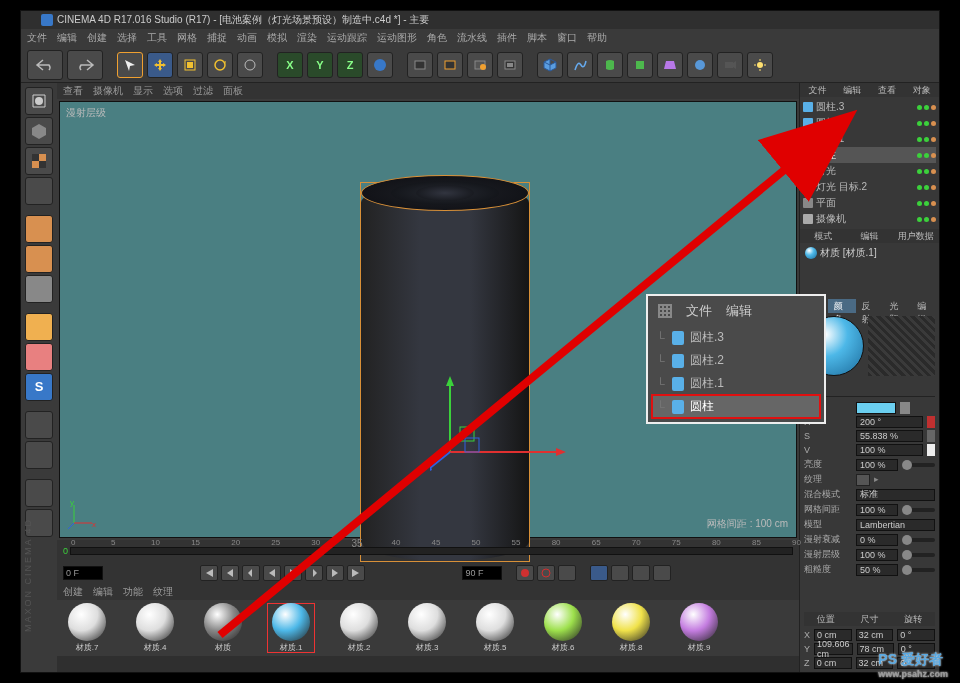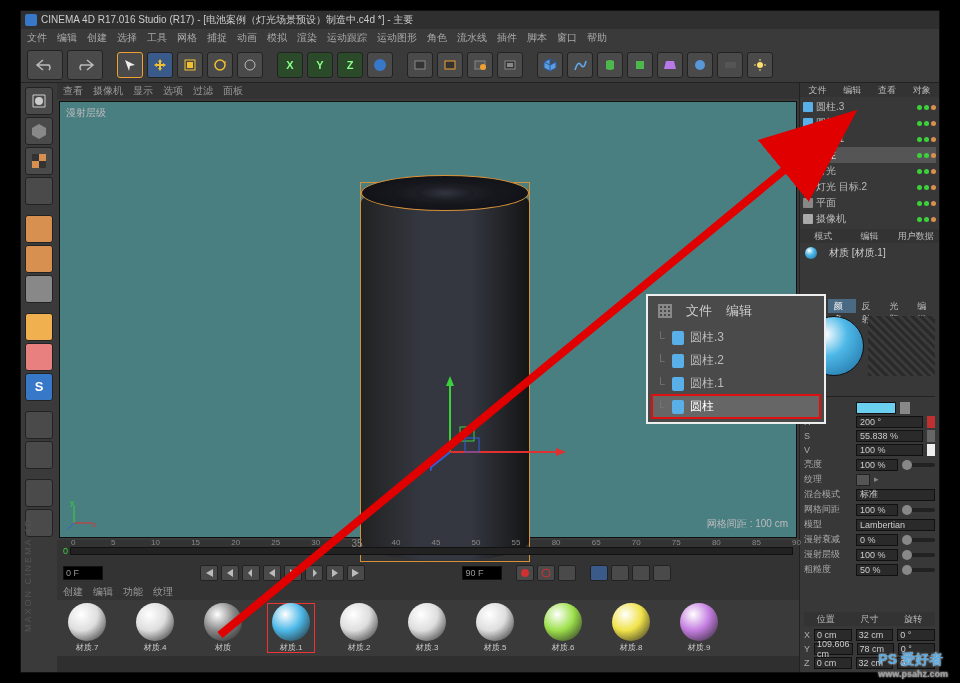--- a/index.html
+++ b/index.html
@@ -1,18 +1,18 @@
 <!DOCTYPE html>
 <html><head>
 <meta charset="utf-8">
 <style>
 * { margin: 0; padding: 0; box-sizing: border-box; font-family: "Microsoft YaHei", Arial, sans-serif; }
 body { background: #000; width: 960px; height: 683px; overflow: hidden; position: relative; }
 .frame { position: absolute; left: 20px; top: 10px; width: 920px; height: 663px; background: #3a3a3a; border: 1px solid #111; }
-.titlebar { height: 18px; background: #2f2f2f; display: flex; align-items: center; padding: 0 4px; color: #ccc; font-size: 10px; }
+.titlebar { height: 18px; background: #2f2f2f; display: flex; align-items: center; padding: 0 20px; color: #ccc; font-size: 10px; }
 .titlebar .logo { width: 12px; height: 12px; background: #3878c8; border-radius: 2px; margin-right: 4px; }
 .menubar { height: 18px; background: #3a3a3a; display: flex; gap: 10px; padding: 0 6px; color: #aaa; font-size: 10px; align-items: center; }
 .menubar span { cursor: default; }
 .toolbar { height: 36px; background: #3a3a3a; display: flex; align-items: center; padding: 0 6px; gap: 4px; border-bottom: 1px solid #222; }
 .tbtn { width: 26px; height: 26px; background: #4a4a4a; border: 1px solid #222; border-radius: 3px; display: flex; align-items: center; justify-content: center; }
 .tbtn.big { width: 36px; height: 30px; }
 .sep { width: 6px; }
 .body { display: flex; height: calc(100% - 18px - 18px - 36px); }
 .left-tools { width: 36px; background: #3a3a3a; display: flex; flex-direction: column; gap: 2px; padding: 4px 4px; }
 .lt { width: 28px; height: 28px; background: #4a4a4a; border: 1px solid #222; border-radius: 3px; }
@@ -40,21 +40,21 @@
 .r-tabs { height: 14px; background: #333; display: flex; font-size: 9px; color: #bbb; }
 .r-tabs span { flex: 1; text-align: center; padding: 1px 0; }
 .obj-list { flex: 0 0 auto; padding: 2px 3px; font-size: 10px; color: #bbb; }
 .obj-item { display: flex; align-items: center; gap: 3px; padding: 1px 0; }
 .obj-item .ic { width: 10px; height: 10px; background: #59b0e8; border-radius: 1px; }
 .obj-item.sel { background:#555; color:#fff; }
 .dots { display: flex; gap: 2px; margin-left: auto; }
 .dot { width: 5px; height: 5px; border-radius: 50%; }
 .attr-tabs { height: 14px; background: #333; display: flex; font-size: 9px; color: #bbb; }
 .attr-tabs span { flex: 1; text-align: center; padding: 1px 0; }
-.attr-title { font-size: 10px; color: #ccc; padding: 3px 5px; display:flex; align-items:center; gap:12px; }
+.attr-title { font-size: 10px; color: #ccc; padding: 3px 5px; display:flex; align-items:center; gap:3px; }
 .attr-title .mb { width:12px; height:12px; border-radius:50%; background: radial-gradient(circle at 35% 30%, #fff, #4db8e8 40%, #1b6a9a); }
 .attr-sub { height: 14px; display:flex; font-size:9px; color:#bbb;margin-top:36px; }
 .attr-sub span { padding: 1px 6px; }
 .attr-sub .on { background: #4a6a84; color:#fff; }
 .preview { height: 66px; display: flex; align-items: center; gap: 4px; padding: 4px; }
 .preview .pball { width: 60px; height: 60px; border-radius: 50%; background: radial-gradient(circle at 35% 30%, #fff, #4db8e8 40%, #1b6a9a); border:1px solid #111;}
 .preview .hatch { flex: 1; height: 60px; background: repeating-linear-gradient(45deg, #2a2a2a 0 3px, #3a3a3a 3px 6px); }
 .attr-sect { padding: 2px 4px; font-size: 9px; color: #bbb; }
 .attr-row { display: flex; align-items: center; gap: 4px; padding: 1px 0; }
 .attr-row label { width: 48px; color: #aaa; }

